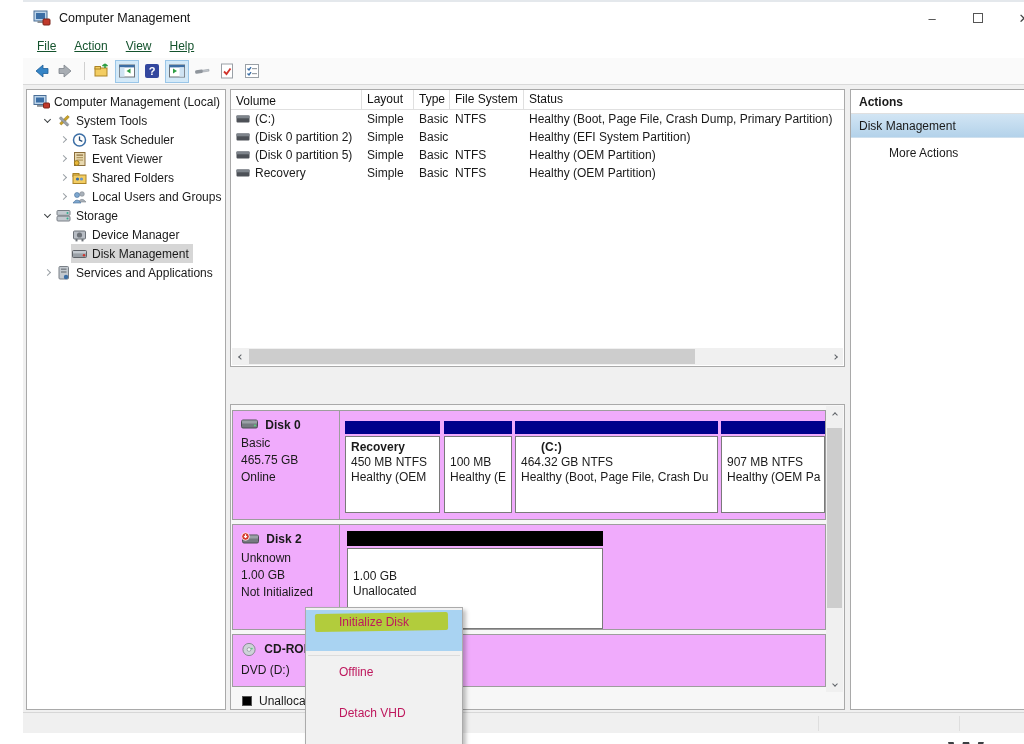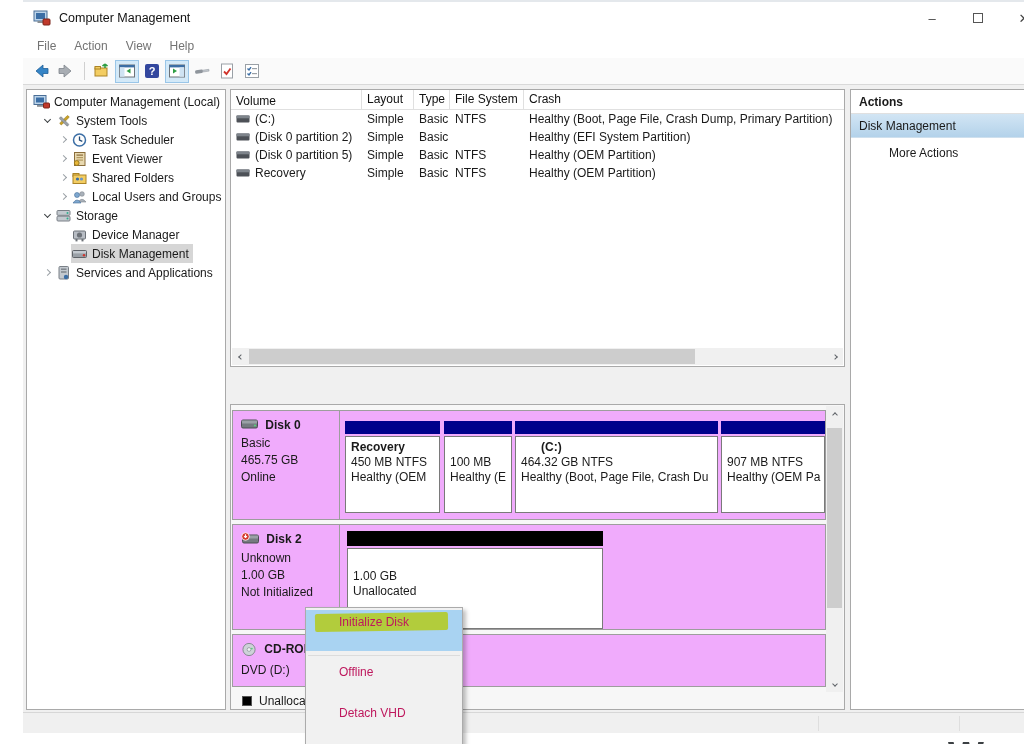--- a/index.html
+++ b/index.html
@@ -11,21 +11,21 @@
   .window { position:absolute; left:0; top:0; width:1024px; height:733px; background:#fff;
             border-top:2px solid #e4e8ec; border-bottom:1px solid #a9a9a9;margin-left:23px; }
   .titlebar { position:absolute; left:0; top:0; width:100%; height:32px; background:#fff; display:flex; align-items:center; }
   .title-icon { margin-left:10px; width:18px; height:18px; }
   .title-text { margin-left:8px; font-size:12.5px; color:#111; }
   .win-controls { position:absolute; right:0; top:0; height:32px; display:flex; }
   .win-btn { width:46px; height:32px; display:flex; align-items:center; justify-content:center; color:#444; font-size:13px; }
   .btn-max-glyph { width:10px; height:10px; border:1px solid #555; }
 
   .menubar { position:absolute; left:0; top:33px; width:100%; height:23px; background:#fff; display:flex; align-items:center; }
-  .menu-word { padding:0 9px; height:23px; line-height:23px; color:#737373; }
+  .menu-word { padding:0 9px; height:23px; line-height:23px; color:#14532d;text-decoration:underline; }
   .menu-word:first-child { padding-left:14px; }
 
   .toolbar { position:absolute; left:0; top:56px; width:100%; height:27px; background:#fafafa; border-bottom:1px solid #d9d9d9; display:flex; align-items:center; padding-left:6px; }
   .tb-btn { width:24px; height:23px; display:flex; align-items:center; justify-content:center; margin-right:1px; border:1px solid transparent; }
   .tb-btn.hl { background:#d3e9f8; border:1px solid #9ac6e8; }
   .tb-sep { width:1px; height:18px; background:#d0d0d0; margin:0 5px; }
 
   
   .workspace { position:absolute; left:0; top:83px; width:1024px; height:627px; background:#f0f0f0; }
   .panel { position:absolute; background:#fff; border:1px solid #a9a9a9; }
@@ -357,21 +357,21 @@
             </span>
         </div>
       </div>
 
       <div class="panel main-top">
         <div class="vl-header">
           <div class="vl-h-cell c-vol">Volume</div>
           <div class="vl-h-cell c-lay">Layout</div>
           <div class="vl-h-cell c-typ">Type</div>
           <div class="vl-h-cell c-fs">File System</div>
-          <div class="vl-h-cell c-st" style="border-right:none;">Crash</div>
+          <div class="vl-h-cell c-st" style="border-right:none;">Status</div>
         </div>
 
         <div class="vl-row">
           <div class="c-vol">
               <svg class="vol-ico" width="14" height="8" viewBox="0 0 14 8">
                 <rect x="0.5" y="0.5" width="13" height="7" rx="1" fill="#4d5157"></rect>
                 <rect x="0.5" y="0.5" width="13" height="2.8" fill="#7e848b"></rect>
               </svg>
               <span>(C:)</span>
             </div>

